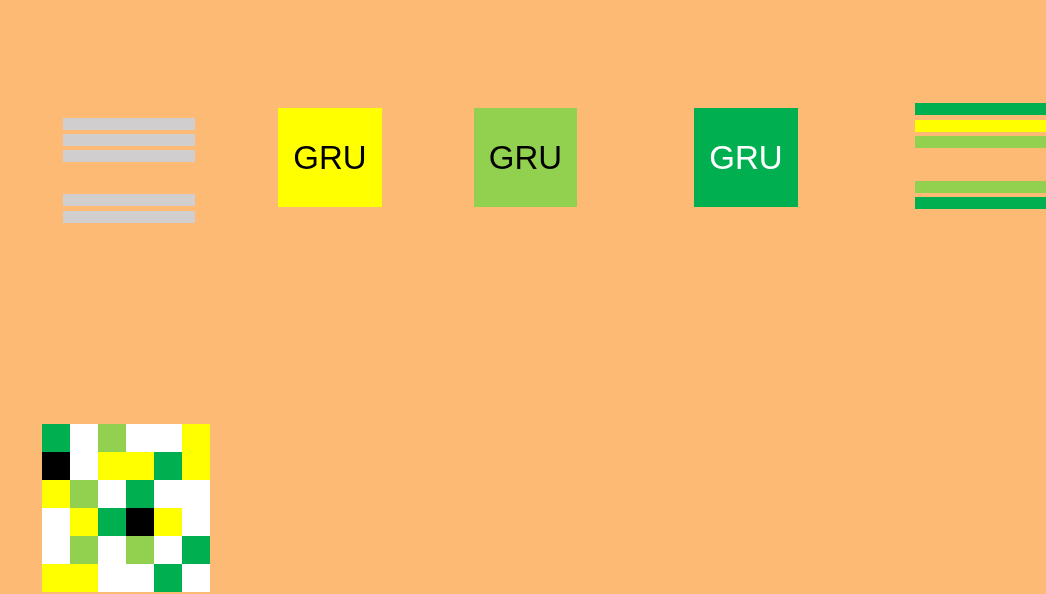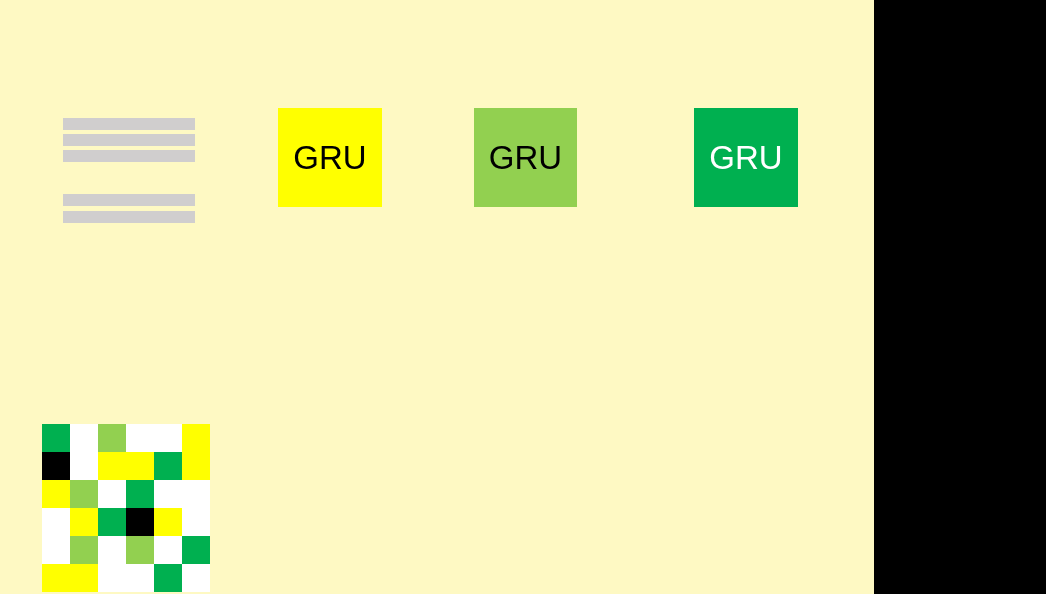--- a/index.html
+++ b/index.html
@@ -2,23 +2,23 @@
 <html><head>
 <meta charset="utf-8">
 <style>
   html, body {
     margin: 0;
     padding: 0;
     background: #000000;
   }
   .canvas {
     position: relative;
-    width: 874px;
+    width: 1046px;
     height: 594px;
-    background: #fef9c3;
+    background: #fdba74;
     overflow: hidden;
     font-family: "Liberation Sans", sans-serif;
     text-align: center;
   }
   .bar {
     position: absolute;
   }
   .gru {
     position: absolute;
     top: 108px;

